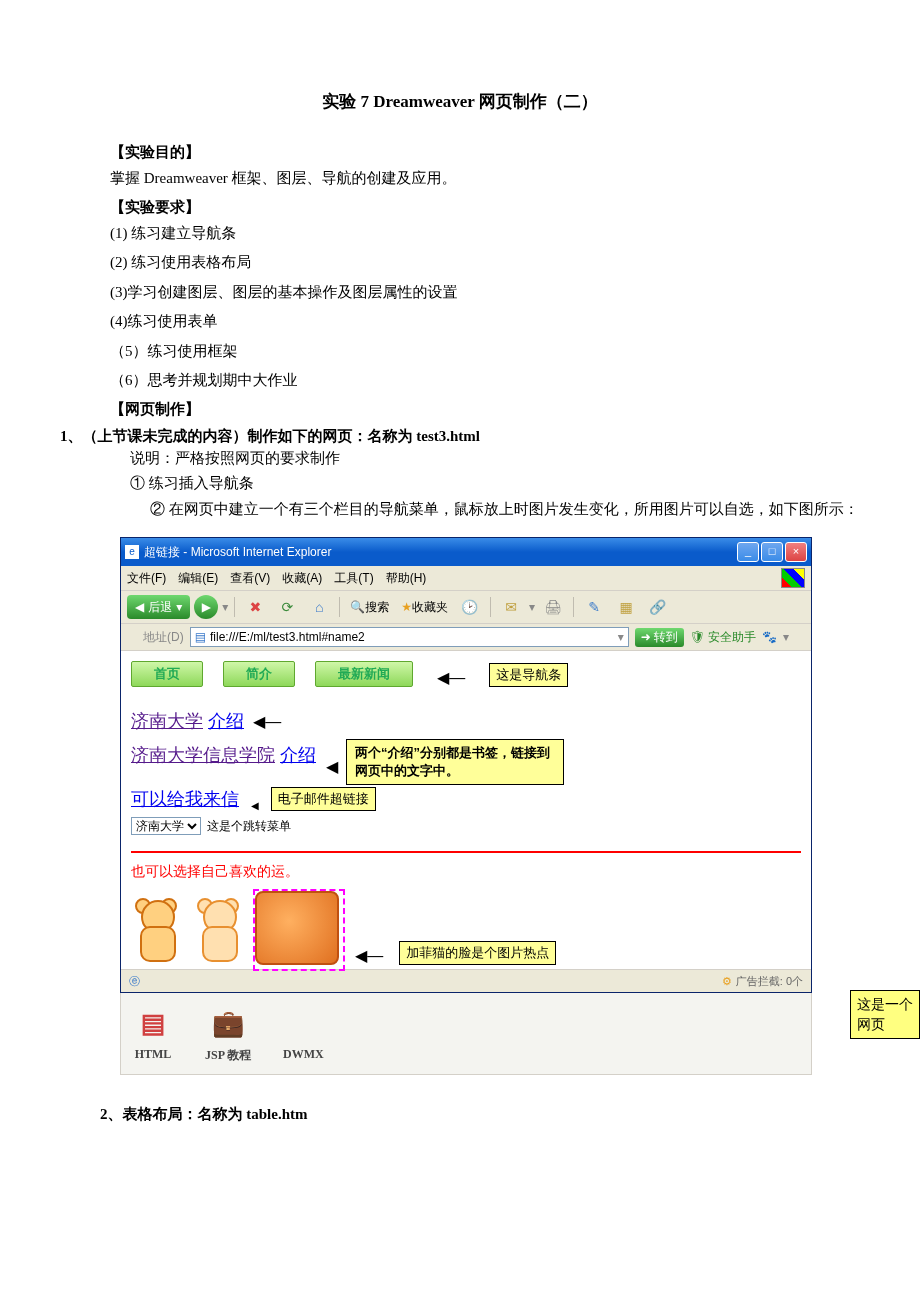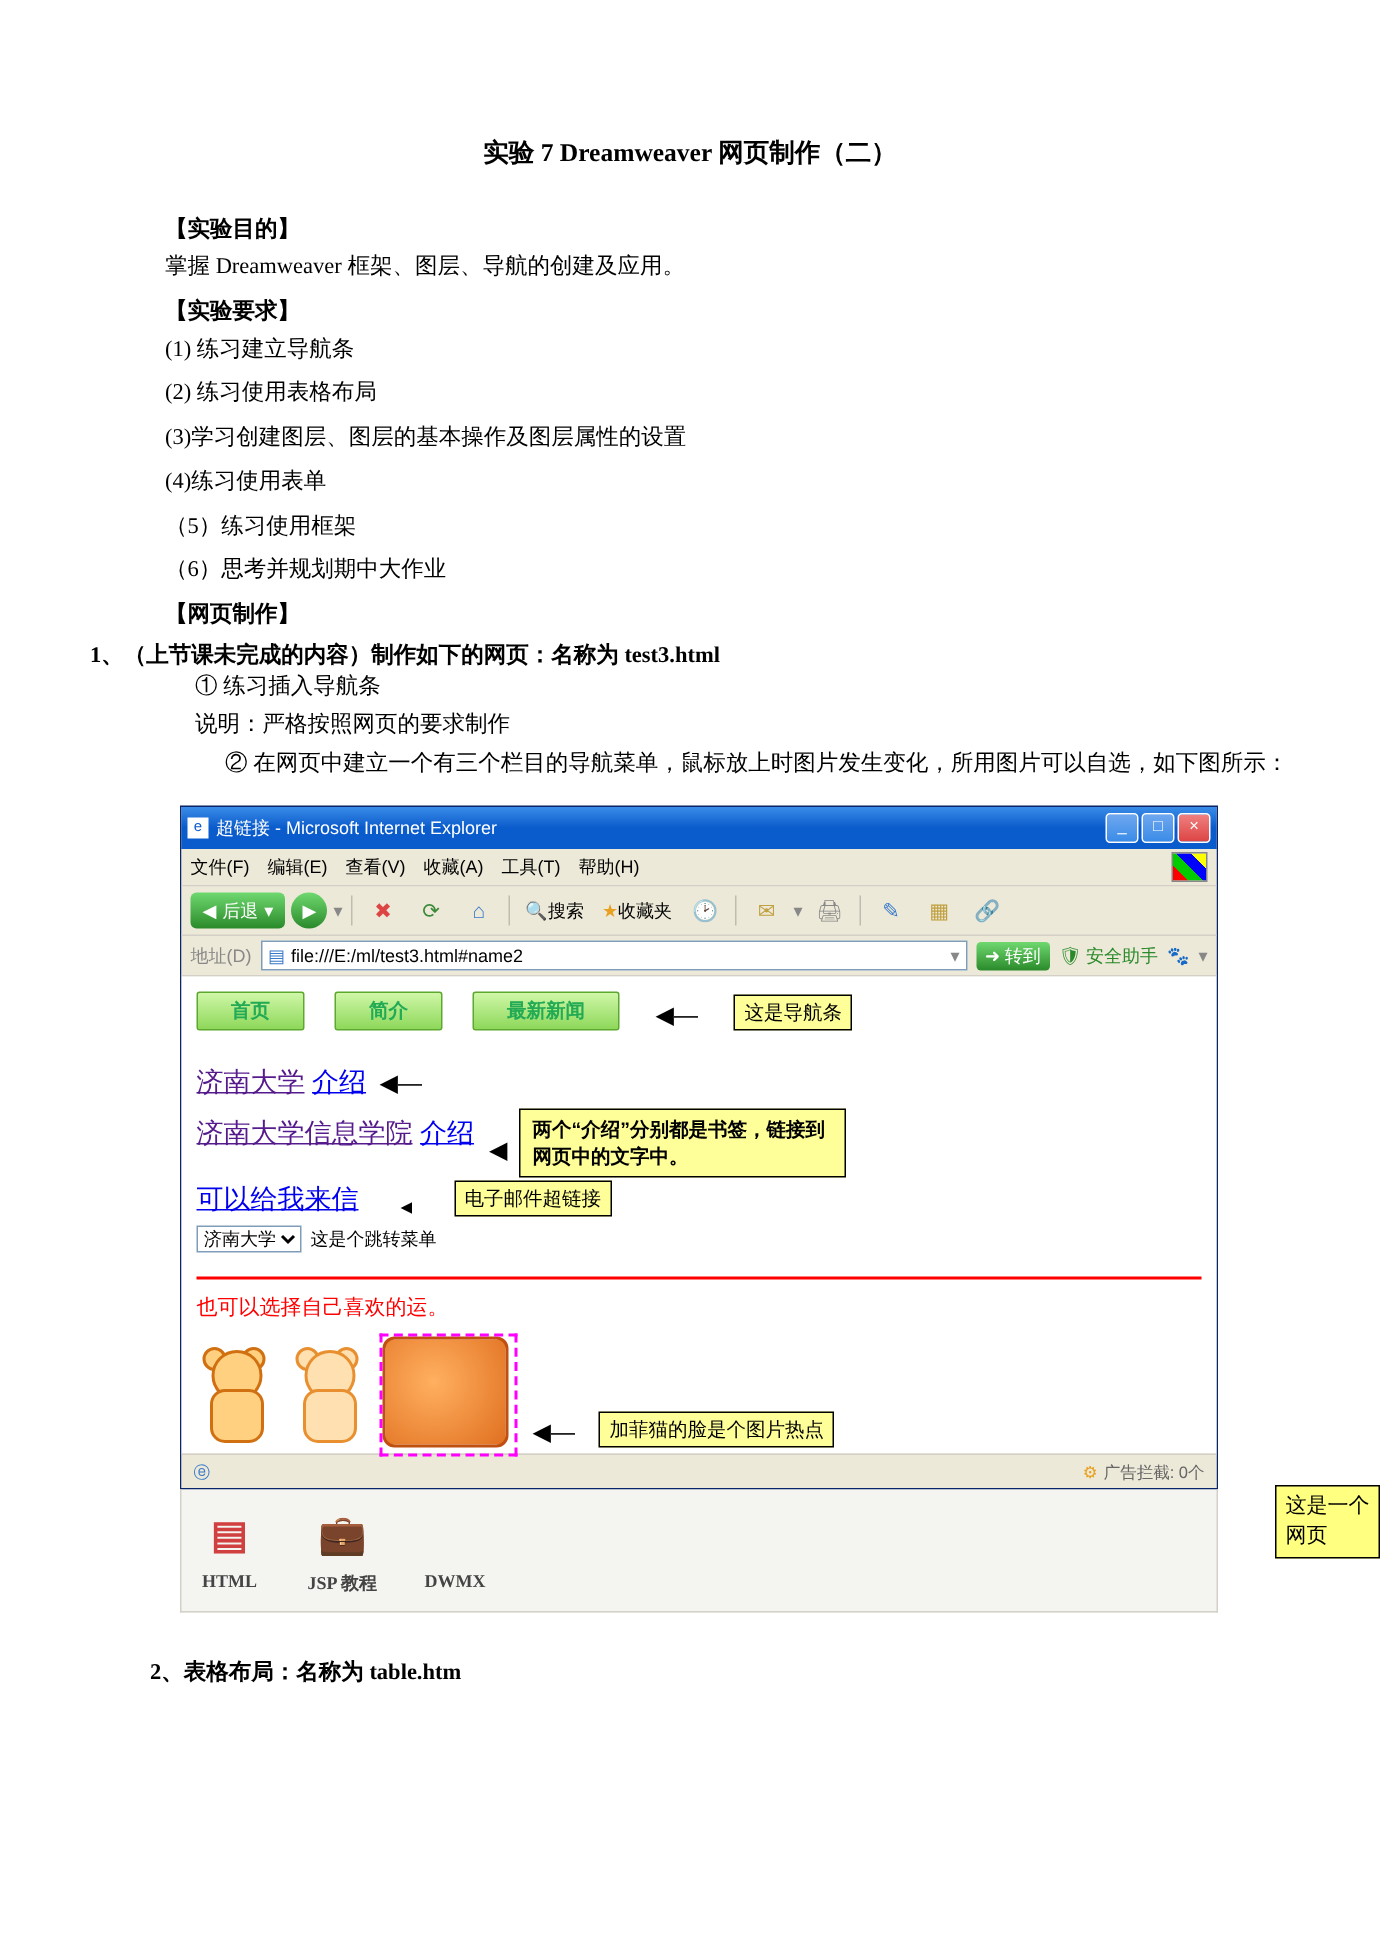--- a/index.html
+++ b/index.html
@@ -115,21 +115,21 @@
   }
   .tb-fwd {
     width:24px; height:24px; border-radius:50%;
     background: linear-gradient(to bottom,#6fd86f,#2a8a2a);
     color:#fff; display:flex;align-items:center;justify-content:center;
   }
   .tb-sep { width:1px; height:20px; background:#c0bcb0; margin:0 2px;}
   .tb-ico { font-size:14px; }
   .addrbar {
     background:#ece9d8; display:flex; align-items:center; gap:6px;
-    padding:3px 6px; border-bottom:1px solid #d4d0c8;
+    padding:3px 22px; border-bottom:1px solid #d4d0c8;
   }
   .addr-label { color:#888; }
   .addr-input {
     flex:1; background:#fff; border:1px solid #7f9db9; height:18px;
     display:flex; align-items:center; padding:0 4px; gap:4px;
     font-size:12px;
   }
   .addr-go {
     background: linear-gradient(to bottom,#6fd86f,#2a8a2a);
     color:#fff; border-radius:3px; padding:1px 6px; display:flex;align-items:center;gap:3px;
@@ -237,22 +237,22 @@
   <div class="section-title">【实验要求】</div>
   <div class="para">(1) 练习建立导航条</div>
   <div class="para">(2) 练习使用表格布局</div>
   <div class="para">(3)学习创建图层、图层的基本操作及图层属性的设置</div>
   <div class="para">(4)练习使用表单</div>
   <div class="para">（5）练习使用框架</div>
   <div class="para">（6）思考并规划期中大作业</div>
 
   <div class="section-title">【网页制作】</div>
   <div class="step-title">1、（上节课未完成的内容）制作如下的网页：名称为 test3.html</div>
+  <div class="sub-indent">说明：严格按照网页的要求制作</div>
   <div class="sub-indent">①  练习插入导航条</div>
-  <div class="sub-indent">说明：严格按照网页的要求制作</div>
   <div class="sub-indent2">②  在网页中建立一个有三个栏目的导航菜单，鼠标放上时图片发生变化，所用图片可以自选，如下图所示：</div>
 
   <div class="screenshot-wrap">
     <div class="ie-window">
 
       <div class="titlebar">
         <div class="titlebar-left">
           <span class="title-icon">e</span>
           <span>超链接 - Microsoft Internet Explorer</span>
         </div>
@@ -346,21 +346,21 @@
               <a href="#">济南大学信息学院</a>
               <a href="#" class="blue">介绍</a>
             </div>
           </div>
           <div style="margin-left:30px; position:relative; top:8px;">
             <span class="callout-arrow" style="position:absolute;left:-24px;top:18px;">◀</span>
             <div class="callout big" style="width:200px">两个“介绍”分别都是书签，链接到网页中的文字中。</div>
           </div>
         </div>
 
-        <div class="flex-row" style="margin-top:10px; gap:24px;">
+        <div class="flex-row" style="margin-top:10px; gap:8px;">
           <a href="#" class="email-link">可以给我来信</a>
           <span class="callout-arrow" style="font-size:10px">◀</span>
           <div class="callout">电子邮件超链接</div>
         </div>
 
         <div class="jump-row">
           <select class="sel">
             <option>济南大学</option>
           </select>
           <span>这是个跳转菜单</span>

